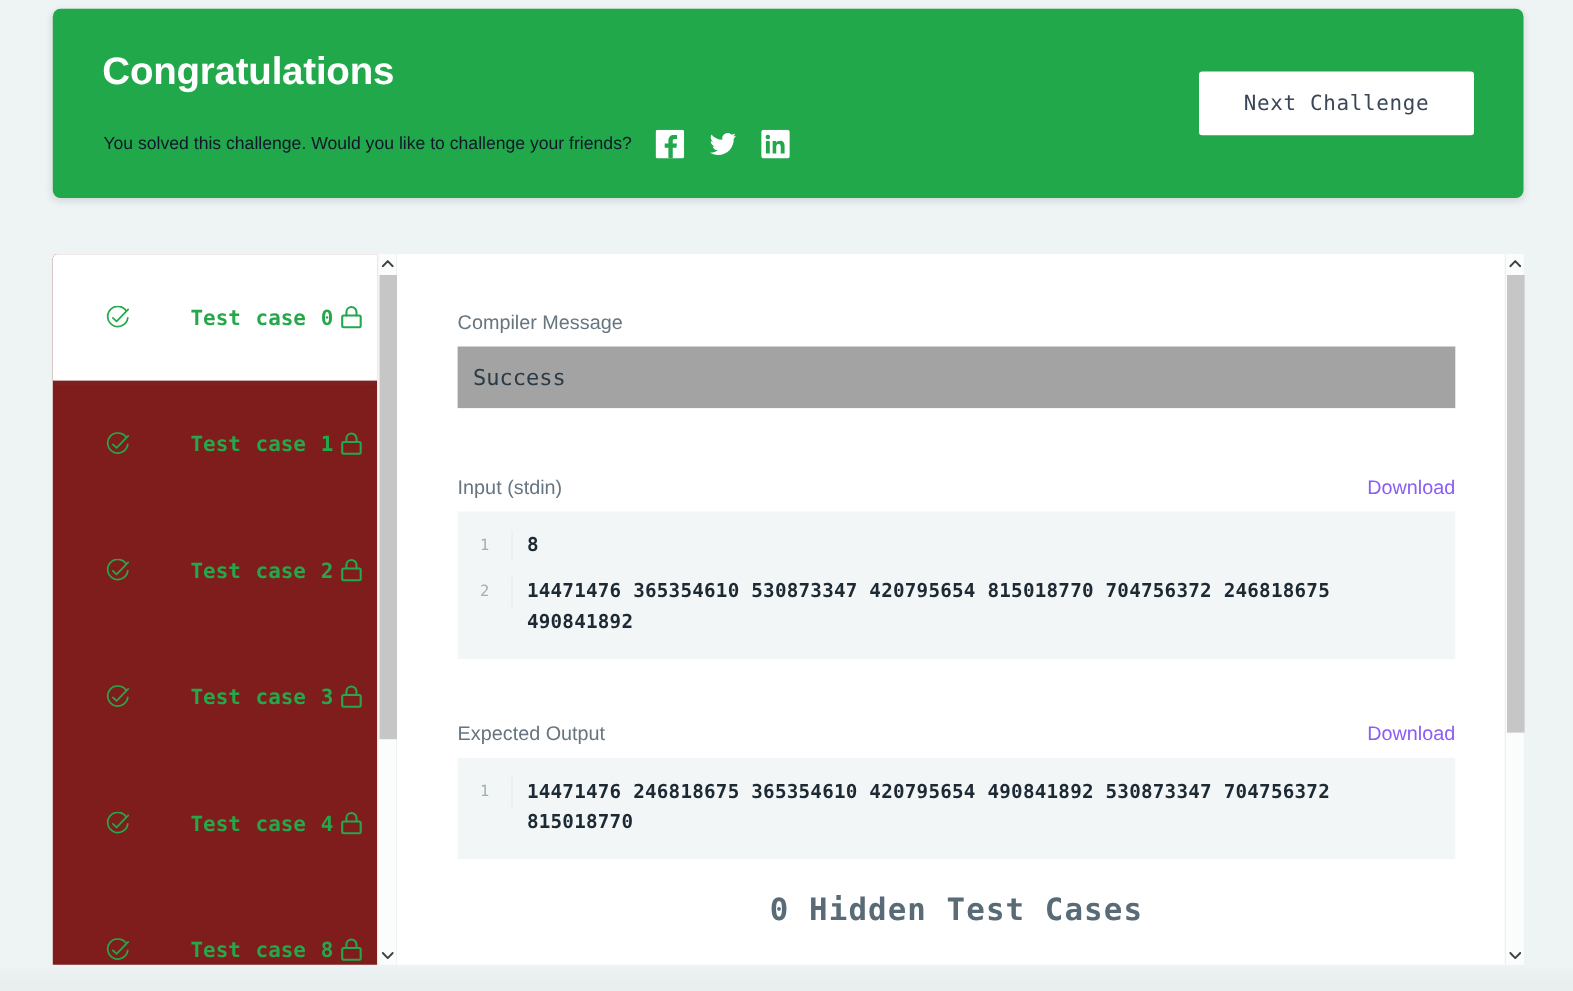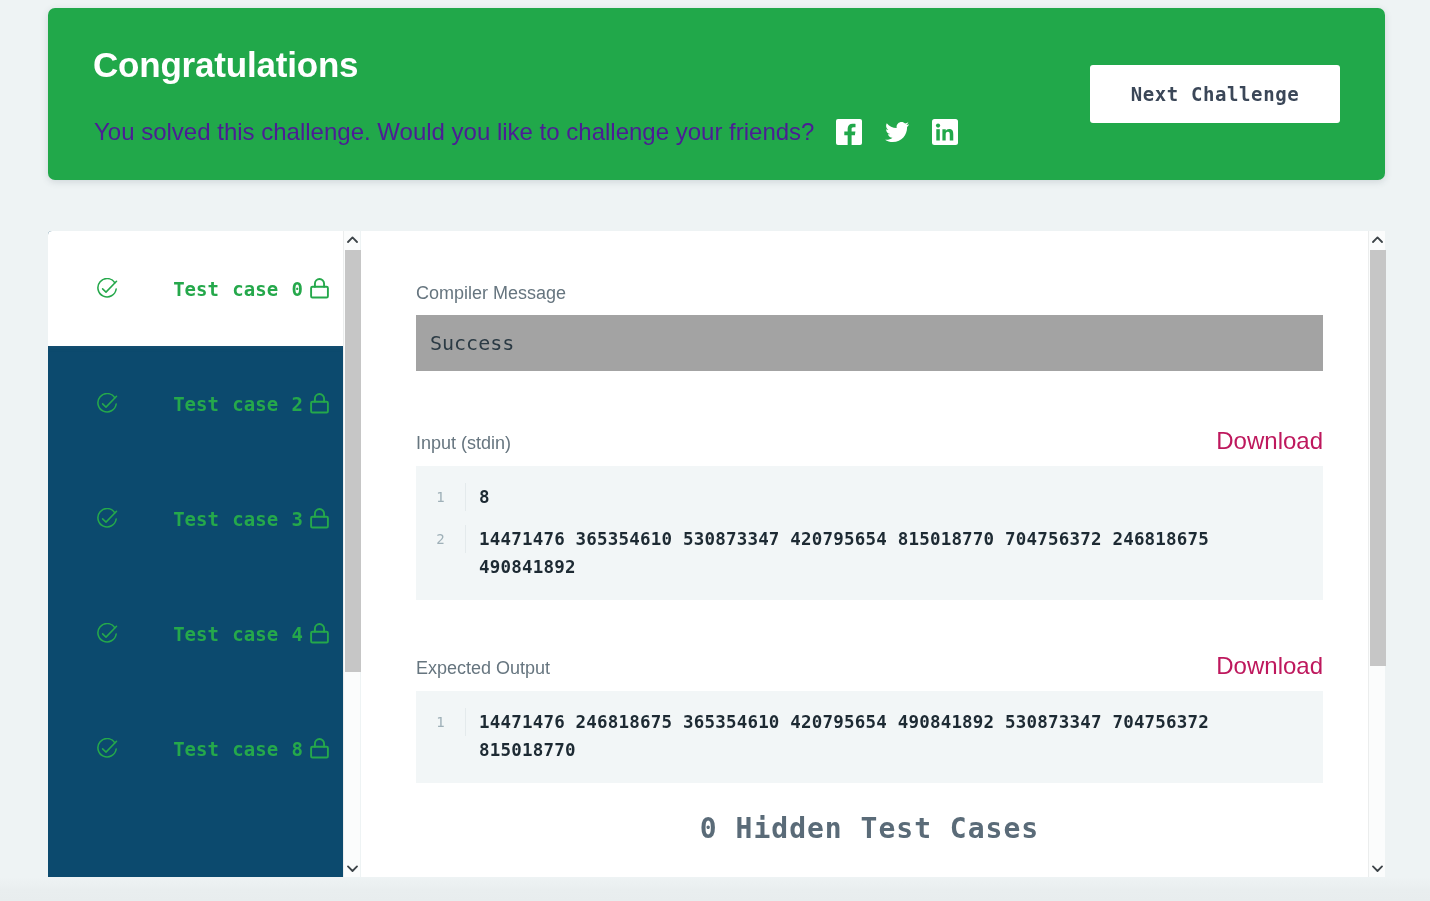--- a/index.html
+++ b/index.html
@@ -38,22 +38,22 @@
   }
   .congrats-sub-row {
     position: absolute;
     left: 46px;
     top: 110px;
     display: flex;
     align-items: center;
     gap: 0px;
   }
   .congrats-sub {
-    font-size: 24px;
-    color: #4c1d95;
+    font-size: 16px;
+    color: #0f172a;
     white-space: nowrap;
   }
   .social-group {
     display: flex;
     align-items: center;
     gap: 22px;
     margin-left: 22px;
   }
   .social-icon {
     width: 26px;
@@ -65,21 +65,21 @@
     position: absolute;
     right: 45px;
     top: 57px;
     width: 250px;
     height: 58px;
     background: #ffffff;
     border: none;
     border-radius: 3px;
     font-family: "DejaVu Sans Mono", monospace;
     font-size: 19px;
-    font-weight: bold;
+    font-weight: normal;
     color: #3b4758;
     letter-spacing: 0.6px;
     cursor: pointer;
   }
 
   
   .lower-wrap {
     position: absolute;
     left: 48px;
     top: 231px;
@@ -87,21 +87,21 @@
     height: 646px;
   }
 
   
   .testcase-panel {
     position: absolute;
     left: 0;
     top: 0;
     width: 295px;
     height: 646px;
-    background: #0c4a6e;
+    background: #7f1d1d;
     overflow: hidden;
     border-top-left-radius: 4px;
   }
   .testcase-list {
     position: absolute;
     left: 0;
     top: 0;
     width: 295px;
   }
   .testcase-row {
@@ -199,22 +199,22 @@
     margin-bottom: 11px;
   }
   .label-row {
     display: flex;
     align-items: baseline;
     justify-content: space-between;
     margin-bottom: 11px;
   }
   .label-row .field-label { margin-bottom: 0; margin-top: 16px; }
   .download-link {
-    font-size: 24px;
-    color: #be185d;
+    font-size: 18px;
+    color: #8b5cf6;
     text-decoration: none;
     cursor: pointer;
   }
 
   .msg-box {
     background: #a3a3a3;
     height: 56px;
     display: flex;
     align-items: center;
     padding-left: 14px;
@@ -343,20 +343,31 @@
           <span class="tc-lock"><svg viewBox="0 0 22 24" width="21" height="23" aria-hidden="true">
               <rect x="2.2" y="10.2" width="17.6" height="11.2" rx="1.4" stroke="#25a84b" stroke-width="2" fill="none"></rect>
               <path d="M6.2 10.2 V6.9 a4.8 4.8 0 0 1 9.6 0 V10.2" stroke="#25a84b" stroke-width="2" fill="none" stroke-linecap="round"></path>
             </svg></span>
         </div>
         <div class="testcase-row">
           <span class="tc-check"><svg viewBox="0 0 24 24" width="22" height="22" aria-hidden="true">
               <path d="M20.5 5.2 A10 10 0 1 0 22 12" stroke="#25a84b" stroke-width="1.7" fill="none" stroke-linecap="round"></path>
               <path d="M7.2 11.9 L10.9 15.4 L22.4 3.6" stroke="#25a84b" stroke-width="1.7" fill="none" stroke-linecap="round" stroke-linejoin="round"></path>
             </svg></span>
+          <span class="tc-label">Test case 1</span>
+          <span class="tc-lock"><svg viewBox="0 0 22 24" width="21" height="23" aria-hidden="true">
+              <rect x="2.2" y="10.2" width="17.6" height="11.2" rx="1.4" stroke="#25a84b" stroke-width="2" fill="none"></rect>
+              <path d="M6.2 10.2 V6.9 a4.8 4.8 0 0 1 9.6 0 V10.2" stroke="#25a84b" stroke-width="2" fill="none" stroke-linecap="round"></path>
+            </svg></span>
+        </div>
+        <div class="testcase-row">
+          <span class="tc-check"><svg viewBox="0 0 24 24" width="22" height="22" aria-hidden="true">
+              <path d="M20.5 5.2 A10 10 0 1 0 22 12" stroke="#25a84b" stroke-width="1.7" fill="none" stroke-linecap="round"></path>
+              <path d="M7.2 11.9 L10.9 15.4 L22.4 3.6" stroke="#25a84b" stroke-width="1.7" fill="none" stroke-linecap="round" stroke-linejoin="round"></path>
+            </svg></span>
           <span class="tc-label">Test case 2</span>
           <span class="tc-lock"><svg viewBox="0 0 22 24" width="21" height="23" aria-hidden="true">
               <rect x="2.2" y="10.2" width="17.6" height="11.2" rx="1.4" stroke="#25a84b" stroke-width="2" fill="none"></rect>
               <path d="M6.2 10.2 V6.9 a4.8 4.8 0 0 1 9.6 0 V10.2" stroke="#25a84b" stroke-width="2" fill="none" stroke-linecap="round"></path>
             </svg></span>
         </div>
         <div class="testcase-row">
           <span class="tc-check"><svg viewBox="0 0 24 24" width="22" height="22" aria-hidden="true">
               <path d="M20.5 5.2 A10 10 0 1 0 22 12" stroke="#25a84b" stroke-width="1.7" fill="none" stroke-linecap="round"></path>
               <path d="M7.2 11.9 L10.9 15.4 L22.4 3.6" stroke="#25a84b" stroke-width="1.7" fill="none" stroke-linecap="round" stroke-linejoin="round"></path>

